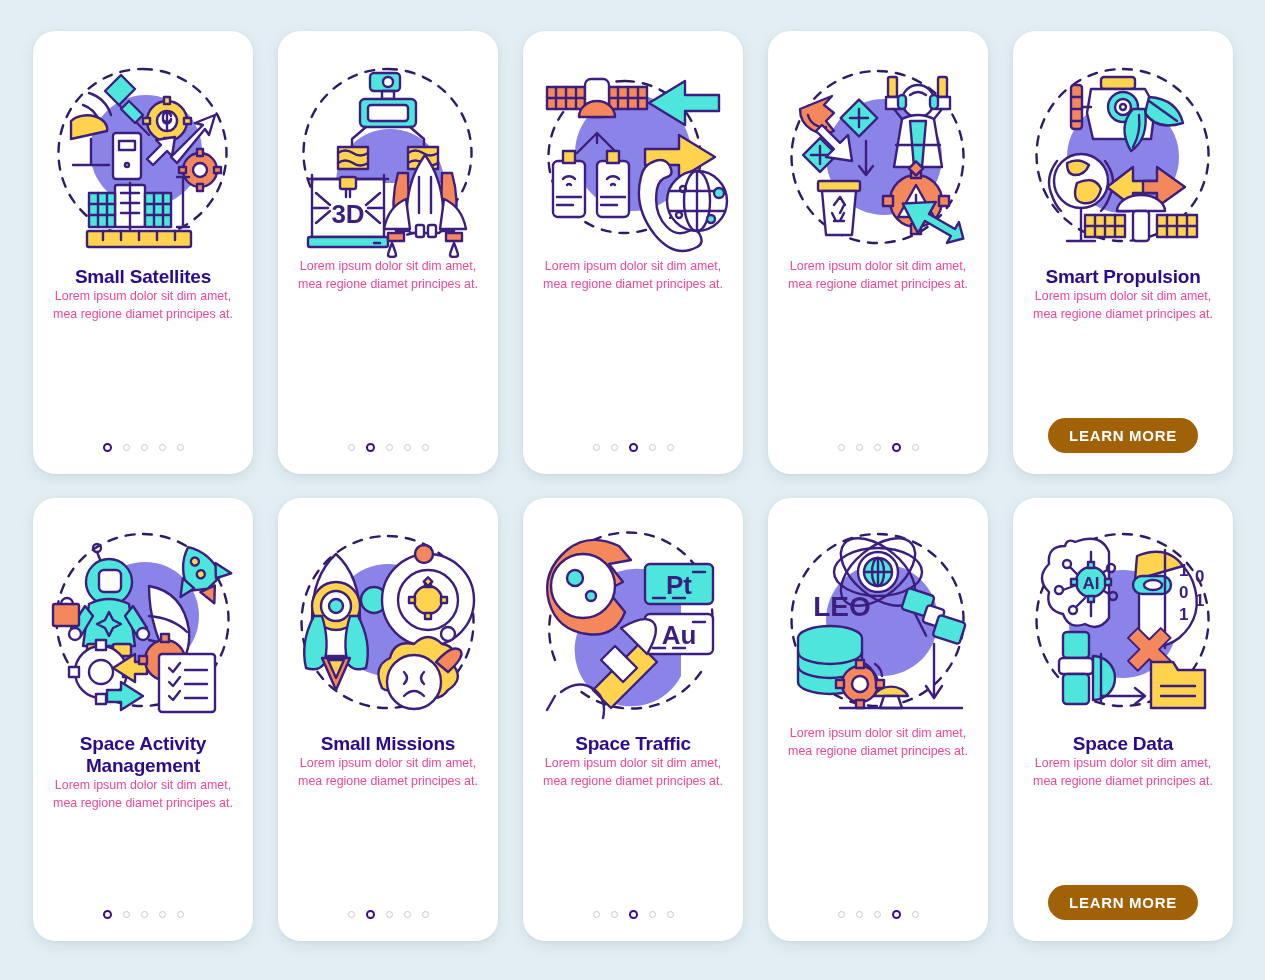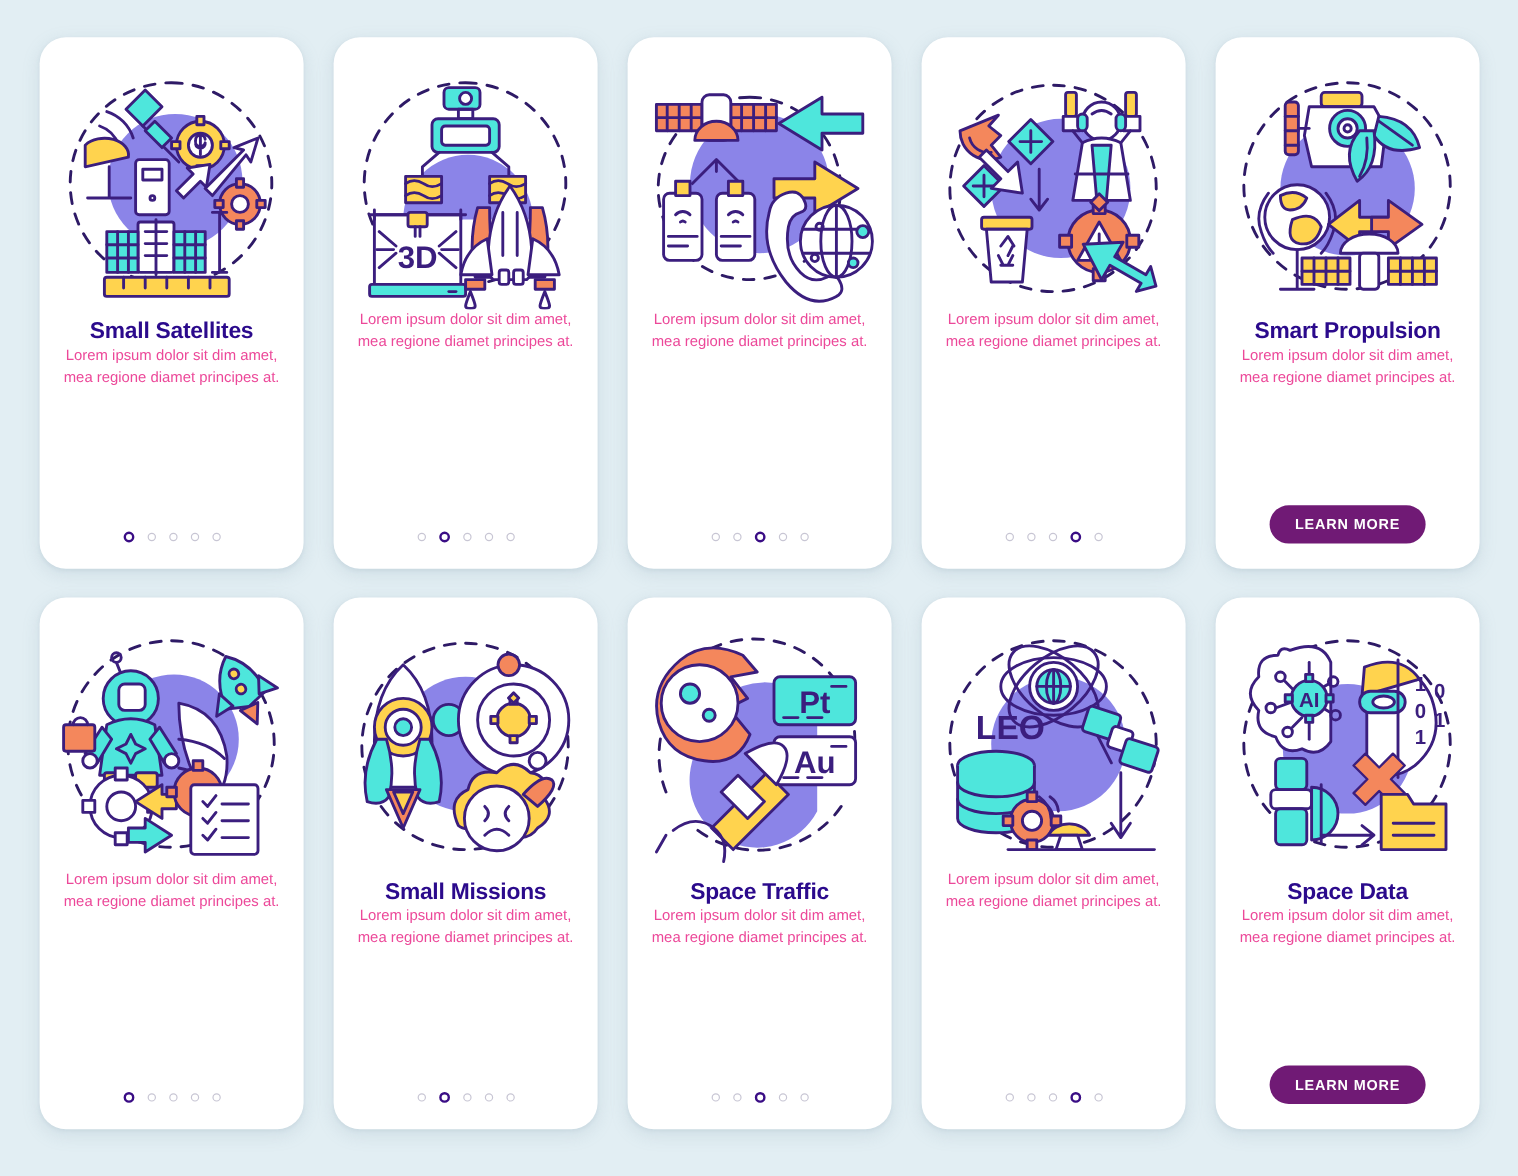--- a/index.html
+++ b/index.html
@@ -75,26 +75,26 @@
     border: 1.4px solid #c8c6d4;
     background: #ffffff;
   }
   .dot.active {
     width: 9px; height: 9px;
     border: 2.6px solid #3a0d85;
     background: #ffffff;
   }
 
   .learn-more {
-    background: #701a75;
+    background: #a16207;
     color: #ffffff;
     border: none;
     border-radius: 18px;
     font-family: "Liberation Sans", sans-serif;
-    font-size: 12px;
+    font-size: 15px;
     font-weight: bold;
     letter-spacing: 0.7px;
     padding: 9px 21px;
     margin-bottom: 21px;
     cursor: pointer;
     white-space: nowrap;
   }
 
   
   svg.ic { display:block; }
@@ -426,20 +426,21 @@
             <rect x="-4" y="18" width="8" height="8"></rect>
       <rect x="-26" y="-4" width="8" height="8"></rect>
             <rect x="18" y="-4" width="8" height="8"></rect>
     </g>
     <rect class="stw" x="116" y="134" width="56" height="58" rx="3"></rect>
     <path class="st" d="M126 148 l4 4 l7 -9 M142 150 L164 150"></path>
     <path class="st" d="M126 162 l4 4 l7 -9 M142 164 L164 164"></path>
     <path class="st" d="M126 176 l4 4 l7 -9 M142 178 L164 178"></path>
   </g>
 </svg>
+      <div class="card-title">Space Activity Management</div>
       <div class="card-body">Lorem ipsum dolor sit dim amet, mea regione diamet principes at.</div>
       <div class="spacer"></div>
       <div class="dots">
         <span class="dot active"></span>
         <span class="dot"></span>
         <span class="dot"></span>
         <span class="dot"></span>
         <span class="dot"></span>
       </div>
     </div>

